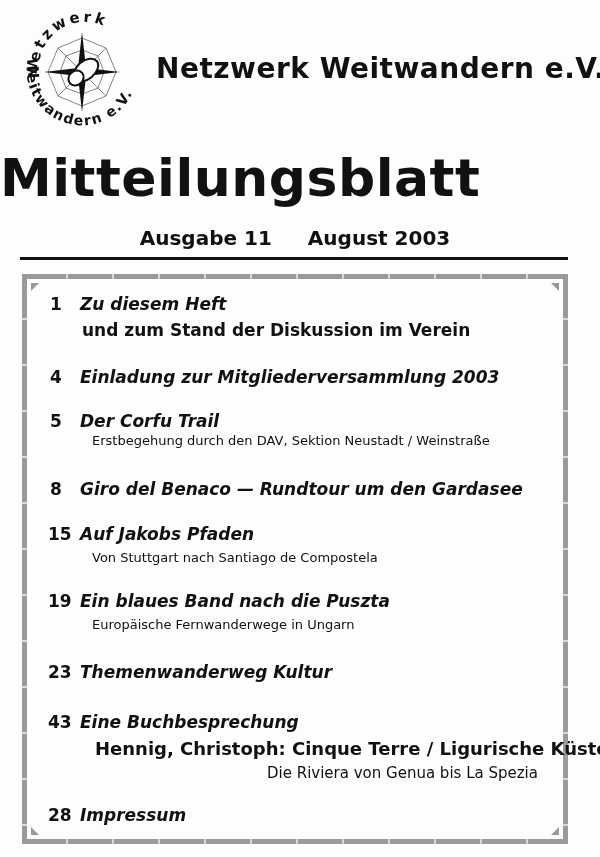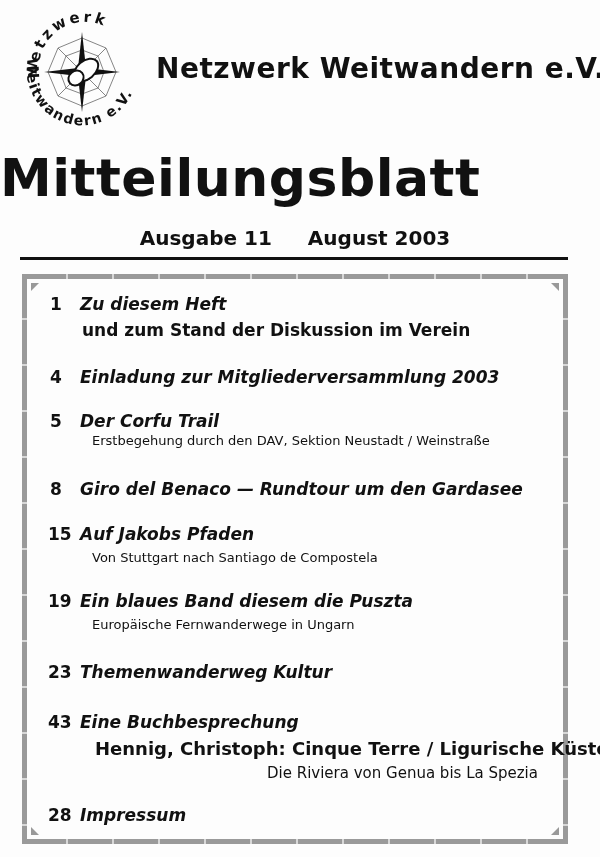--- a/index.html
+++ b/index.html
@@ -149,21 +149,21 @@
   </div>
 
   <div class="entry" style="top:524px;">
     <span class="num" style="left:48px;">15</span>
     <span class="main">Auf Jakobs Pfaden</span>
     <span class="sub" style="top:26px;">Von Stuttgart nach Santiago de Compostela</span>
   </div>
 
   <div class="entry" style="top:591px;">
     <span class="num" style="left:48px;">19</span>
-    <span class="main">Ein blaues Band diesem die Puszta</span>
+    <span class="main">Ein blaues Band nach die Puszta</span>
     <span class="sub" style="top:26px;">Europäische Fernwanderwege in Ungarn</span>
   </div>
 
   <div class="entry" style="top:662px;">
     <span class="num" style="left:48px;">23</span>
     <span class="main">Themenwanderweg Kultur</span>
   </div>
 
   <div class="entry" style="top:712px;">
     <span class="num" style="left:48px;">43</span>

